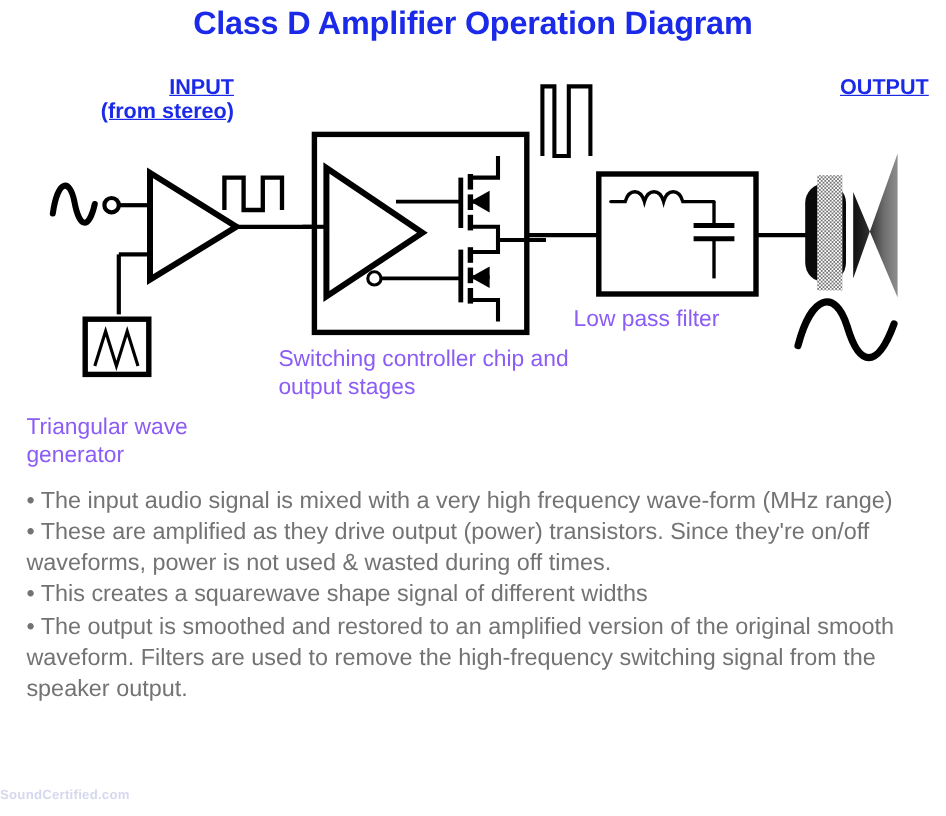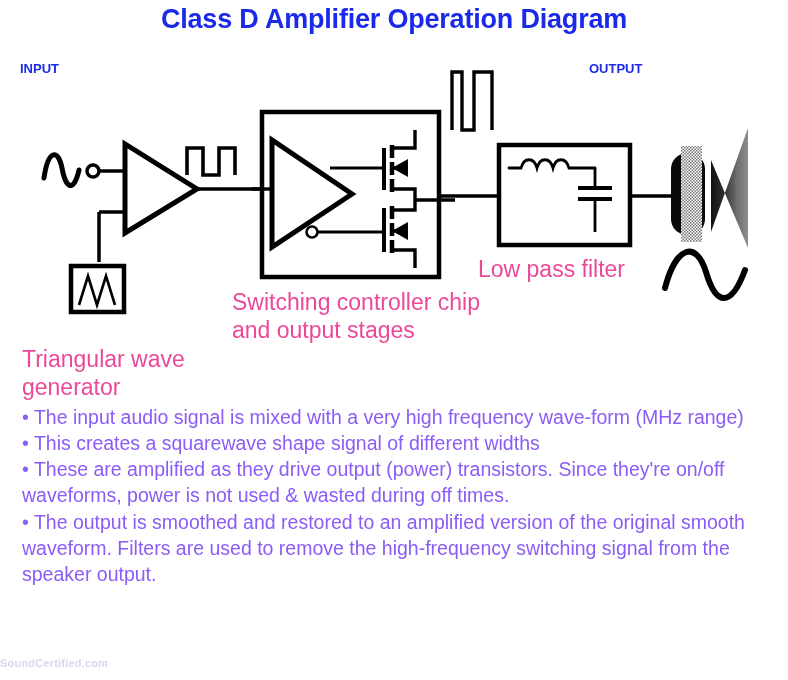--- a/index.html
+++ b/index.html
@@ -29,51 +29,52 @@
     text-align: center;
     font-size: 27px;
     font-weight: bold;
     color: #1b2ae8;
     letter-spacing: -0.2px;
   }
   .io-label {
     position: absolute;
     color: #1b2ae8;
     font-weight: bold;
-    font-size: 13px;
-    text-align: left;
+    font-size: 18px;
+    text-align: right;
     line-height: 1.12;
+    text-decoration: underline;
   }
   #input-label { left: 20px; top: 62px; width: 175px; }
   #output-label { left: 589px; top: 62px; width: 185px; }
 
   .diagram-svg {
     position: absolute;
     left: 0; top: 0;
     width: 788px;
     height: 400px;
   }
   .blk-label {
     position: absolute;
-    font-size: 23px;
+    font-size: 19px;
     line-height: 1.22;
-    color: #ec4899;
+    color: #8b5cf6;
   }
   #label-triangular { left: 22px; top: 322px; width: 200px; margin-top: 23px; }
   #label-switching { left: 232px; top: 288px; width: 270px; }
   #label-lowpass  { left: 478px; top: 255px; width: 200px; }
 
   .body-text {
     position: absolute;
     left: 22px;
     top: 404px;
     width: 752px;
     font-size: 19.5px;
     line-height: 1.34;
-    color: #8b5cf6;
+    color: #737373;
   }
   .body-text p {
     margin: 0 0 0 0;
   }
   .watermark {
     position: absolute;
     left: 0;
     top: 657px;
     width: 788px;
     text-align: left;
@@ -85,20 +86,21 @@
 </style>
 </head>
 <body>
 
 <div id="page">
 
   <div class="title">Class D Amplifier Operation Diagram</div>
 
   <div class="io-label" id="input-label">
     <div>INPUT</div>
+    <div>(from stereo)</div>
   </div>
 
   <div class="io-label" id="output-label">
     <div>OUTPUT</div>
   </div>
 
   <svg class="diagram-svg" viewBox="0 0 788 400">
     <defs>
       <linearGradient id="coneGrad" x1="0" y1="0" x2="1" y2="0">
         <stop offset="0%" stop-color="#111111"></stop>
@@ -232,20 +234,20 @@
       <path d="M 665 288 C 676 246, 696 240, 706 272 C 716 306, 731 308, 745 270" fill="none" stroke="#000" stroke-width="6" stroke-linecap="round"></path>
     </g>
   </svg>
 
   <div class="blk-label" id="label-triangular">Triangular wave generator</div>
   <div class="blk-label" id="label-switching">Switching controller chip and output stages</div>
   <div class="blk-label" id="label-lowpass">Low pass filter</div>
 
   <div class="body-text">
     <p>• The input audio signal is mixed with a very high frequency wave-form (MHz range)</p>
+    <p>• These are amplified as they drive output (power) transistors. Since they're on/off waveforms, power is not used &amp; wasted during off times.</p>
     <p>• This creates a squarewave shape signal of different widths</p>
-    <p>• These are amplified as they drive output (power) transistors. Since they're on/off waveforms, power is not used &amp; wasted during off times.</p>
     <p>• The output is smoothed and restored to an amplified version of the original smooth waveform. Filters are used to remove the high-frequency switching signal from the speaker output.</p>
   </div>
 
   <div class="watermark">SoundCertified.com</div>
 
 </div>
 
 </body></html>

